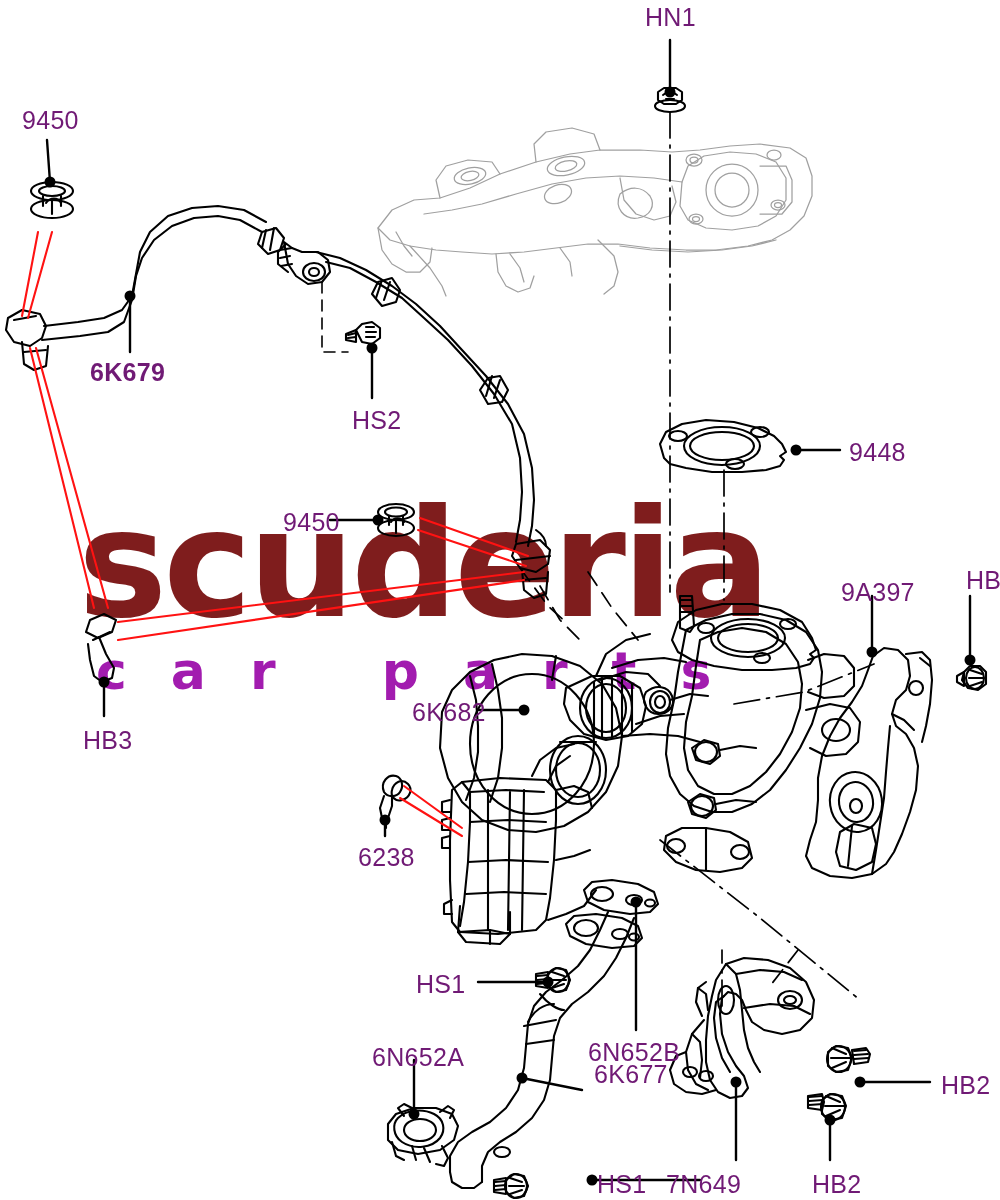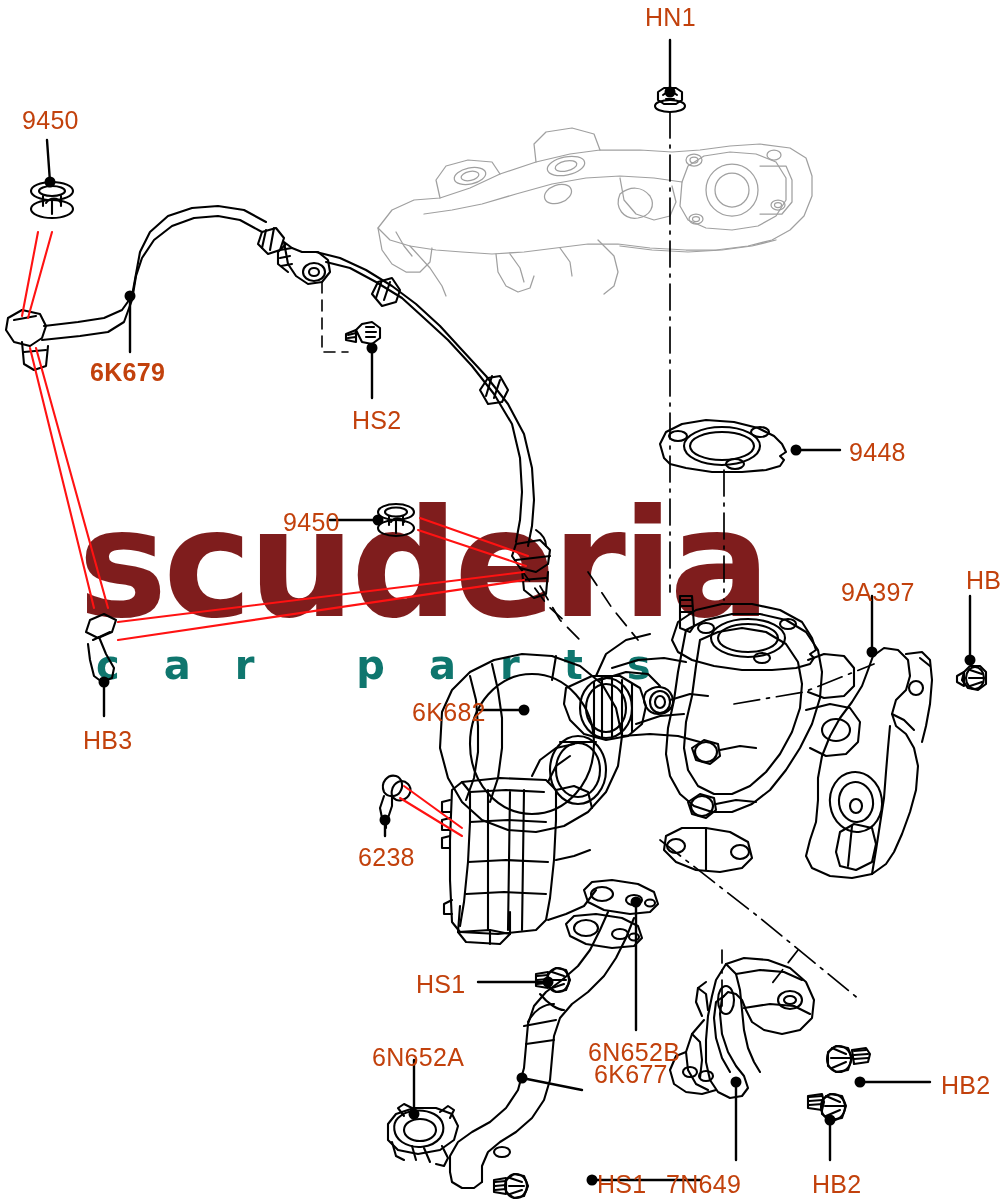--- a/index.html
+++ b/index.html
@@ -1,26 +1,26 @@
 <!DOCTYPE html>
 <html><head>
 <meta charset="utf-8">
 <style>
   html,body{margin:0;padding:0;background:#ffffff;}
   body{width:1000px;height:1200px;overflow:hidden;
        font-family:"Liberation Sans","DejaVu Sans",sans-serif;}
   #stage{position:relative;width:1000px;height:1200px;background:#fff;}
   #stage svg.layer{position:absolute;left:0;top:0;width:1000px;height:1200px;}
-  .lbl{position:absolute;color:#c2410c;font-size:25px;font-weight:400;
+  .lbl{position:absolute;color:#701a75;font-size:25px;font-weight:400;
        letter-spacing:.3px;white-space:nowrap;line-height:1;}
   .wm-sc{position:absolute;left:78px;top:489px;font-size:150px;font-weight:700;
          color:#7f1d1d;letter-spacing:-4px;line-height:1;
          font-family:"DejaVu Sans",sans-serif;}
-  .wm-cp{position:absolute;left:96px;top:645px;font-size:40px;font-weight:700;
-         color:#0f766e;letter-spacing:44px;line-height:1;
+  .wm-cp{position:absolute;left:96px;top:645px;font-size:52px;font-weight:700;
+         color:#a21caf;letter-spacing:44px;line-height:1;
          font-family:"DejaVu Sans",sans-serif;}
 </style>
 </head>
 <body>
 
 <div id="stage">
 
   <svg class="layer" viewBox="0 0 1000 1200" aria-hidden="true">
     <defs>
       <clipPath id="flagClip">

